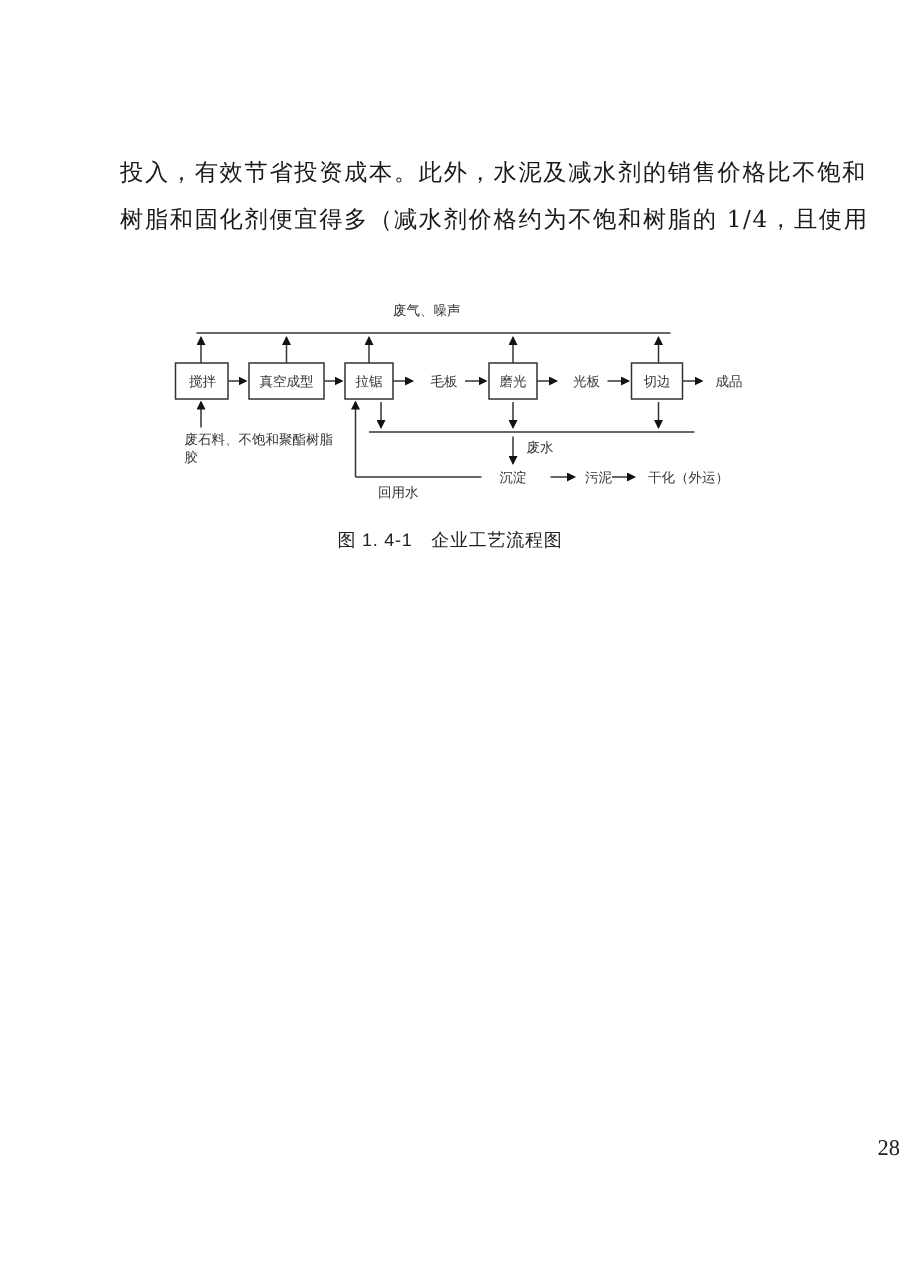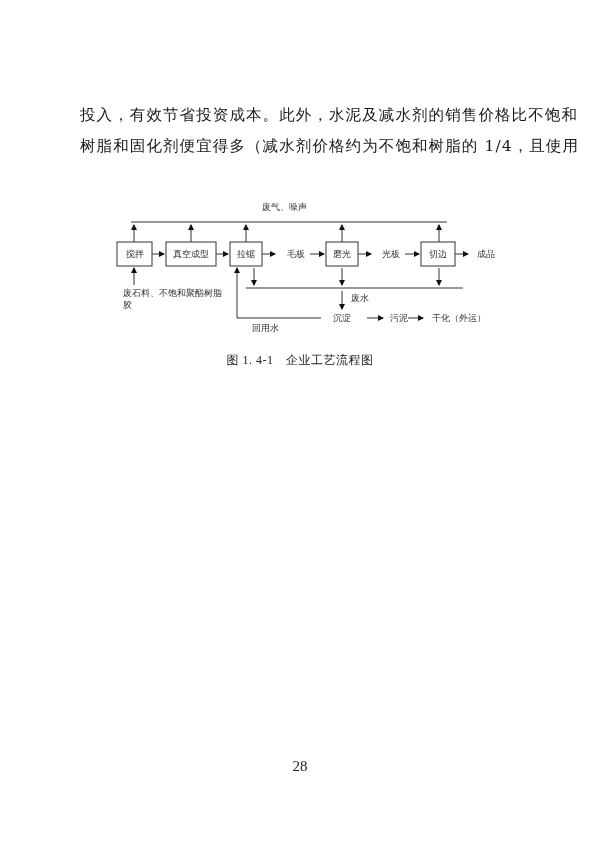--- a/index.html
+++ b/index.html
@@ -3,23 +3,23 @@
 <meta charset="utf-8">
 <style>
   html, body { margin:0; padding:0; background:#ffffff; }
   body { width:600px; height:848px; position:relative; overflow:hidden;
          font-family:"DejaVu Serif","Liberation Serif",serif; color:#1a1a1a; }
   .para { position:absolute; left:80px; width:462px; font-size:15.5px;
           letter-spacing:1.1px; line-height:31px; margin:0; }
   .para .ln { display:block; white-space:nowrap; height:31px; }
   #diagram { position:absolute; left:0; top:0; width:600px; height:848px; }
   .caption { position:absolute; left:0; width:600px; top:352px; text-align:center;
-             font-family:Liberation Serif, serif; font-size:12px;
+             font-family:Liberation Sans, sans-serif; font-size:12px;
              letter-spacing:0.5px; color:#222; }
-  .pagenum { position:absolute; left:0; width:600px; top:758px; text-align:center;
+  .pagenum { position:absolute; left:0; width:600px; top:758px; text-align:right;
              font-family:"Liberation Serif",serif; font-size:15px; color:#222; }
   svg text { font-family:"DejaVu Serif","Liberation Serif",serif; font-size:9px; fill:#333; }
 </style>
 </head>
 <body>
 
 <div class="para" style="top:100px;">
   <span class="ln">投入，有效节省投资成本。此外，水泥及减水剂的销售价格比不饱和</span>
   <span class="ln">树脂和固化剂便宜得多（减水剂价格约为不饱和树脂的 1/4，且使用</span>
 </div>

